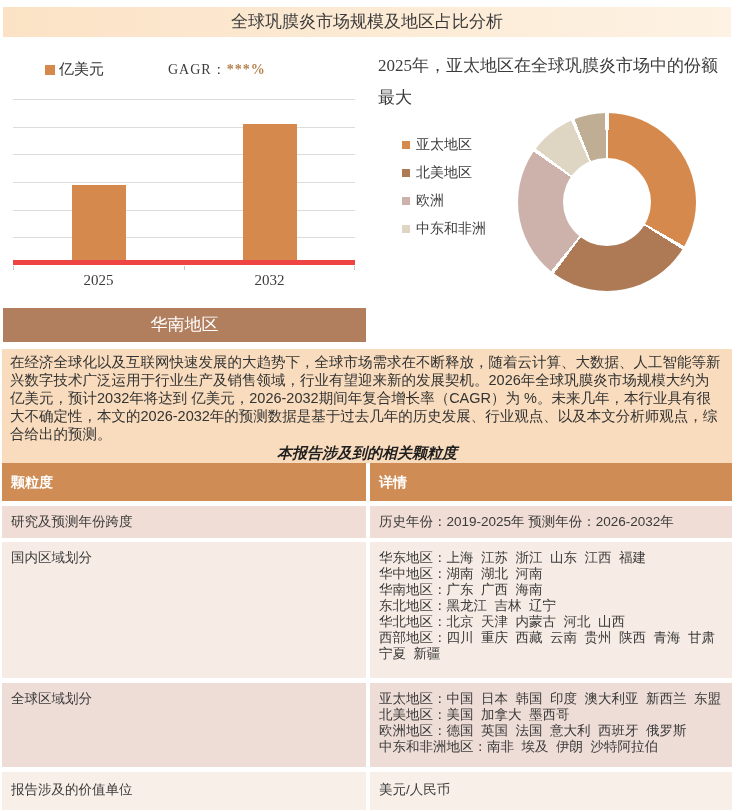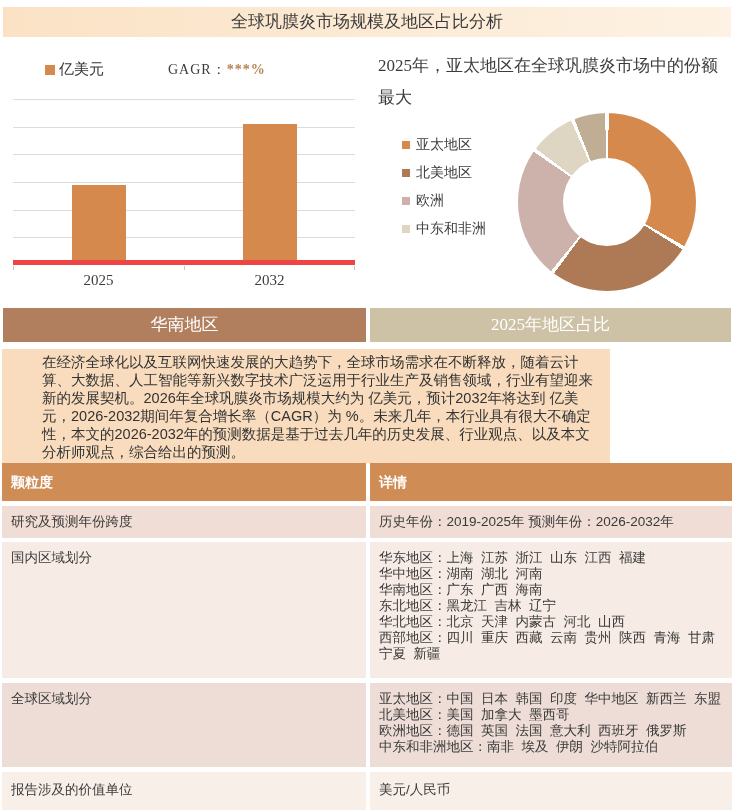--- a/index.html
+++ b/index.html
@@ -46,21 +46,21 @@
 
   
   .tabbar { position:absolute; top:308px; left:0; width:734px; height:34px; }
   .tab { position:absolute; top:0; height:34px; text-align:center; line-height:34px;
          font-size:17px; color:#fff; cursor:pointer;
          font-family:"Liberation Serif","DejaVu Serif",serif; }
   .tab.active { left:3px; width:363px; background:#b17f5e; }
   .tab.inactive { left:370px; width:361px; background:#cdc2a5; }
 
   
-  .intro { position:absolute; top:349px; left:2px; width:608px; height:114px; background:#f9dcbd;padding-left:32px; }
+  .intro { position:absolute; top:349px; left:2px; width:730px; height:114px; background:#f9dcbd; }
   .intro p { padding:4px 8px 0 8px; font-size:14.5px; line-height:18px; color:#333; }
   .tbl-title { text-align:center; font-weight:bold; font-size:15px; color:#1f1f1f; margin-top:1px;font-style:italic; }
 
   
   .tbl { position:absolute; top:463px; left:2px; width:730px; height:347px; overflow:hidden; }
   .t-row { display:flex; width:100%;border-radius:19px; }
   .t-head { height:38px; }
   .t-head .t-cell { background:#cf8c55; color:#fff; font-weight:bold; font-size:14px; line-height:38px; padding:0 0 0 9px; }
   .t-cell { color:#3a3a3a; font-size:13.5px; line-height:16px; }
   .t-cell.lc { flex:0 0 364px; width:364px; }
@@ -119,21 +119,20 @@
         <span class="sw" style="background: rgb(222, 214, 194);"></span>
         <span>中东和非洲</span>
       </div>
     </div>
   <div class="donut" id="donut" style="background: conic-gradient(rgb(255, 255, 255) 0deg, rgb(255, 255, 255) 1.2deg, rgb(213, 137, 76) 1.2deg, rgb(213, 137, 76) 119.76deg, rgb(255, 255, 255) 119.76deg, rgb(255, 255, 255) 120.96deg, rgb(255, 255, 255) 120.96deg, rgb(255, 255, 255) 122.16deg, rgb(173, 122, 85) 122.16deg, rgb(173, 122, 85) 216.6deg, rgb(255, 255, 255) 216.6deg, rgb(255, 255, 255) 217.8deg, rgb(255, 255, 255) 217.8deg, rgb(255, 255, 255) 219deg, rgb(204, 178, 171) 219deg, rgb(204, 178, 171) 304.44deg, rgb(255, 255, 255) 304.44deg, rgb(255, 255, 255) 305.64deg, rgb(255, 255, 255) 305.64deg, rgb(255, 255, 255) 306.84deg, rgb(222, 214, 194) 306.84deg, rgb(222, 214, 194) 336.12deg, rgb(255, 255, 255) 336.12deg, rgb(255, 255, 255) 337.32deg, rgb(255, 255, 255) 337.32deg, rgb(255, 255, 255) 338.52deg, rgb(192, 174, 148) 338.52deg, rgb(192, 174, 148) 358.8deg, rgb(255, 255, 255) 358.8deg, rgb(255, 255, 255) 360deg);">
     <div class="hole"></div>
   </div>
 
   <div class="tabbar">
     <div class="tab active">华南地区</div>
-    <div class="tab inactive">2025年地区占比</div>
   </div>
 
   <div class="intro">
     <p>在经济全球化以及互联网快速发展的大趋势下，全球市场需求在不断释放，随着云计算、大数据、人工智能等新兴数字技术广泛运用于行业生产及销售领域，行业有望迎来新的发展契机。2026年全球巩膜炎市场规模大约为 亿美元，预计2032年将达到 亿美元，2026-2032期间年复合增长率（CAGR）为 %。未来几年，本行业具有很大不确定性，本文的2026-2032年的预测数据是基于过去几年的历史发展、行业观点、以及本文分析师观点，综合给出的预测。</p>
     <div class="tbl-title">本报告涉及到的相关颗粒度</div>
   </div>
 
   <div class="tbl">
     <div class="t-row t-head">
       <div class="t-cell lc">颗粒度</div>
@@ -152,21 +151,21 @@
           <div class="t-cell rc">华东地区：上海  江苏  浙江  山东  江西  福建
 华中地区：湖南  湖北  河南
 华南地区：广东  广西  海南
 东北地区：黑龙江  吉林  辽宁
 华北地区：北京  天津  内蒙古  河北  山西
 西部地区：四川  重庆  西藏  云南  贵州  陕西  青海  甘肃 宁夏  新疆</div>
         </div>
         <div class="t-row t-body r3">
           <div class="t-cell lc">全球区域划分</div>
           <div class="t-sp"></div>
-          <div class="t-cell rc">亚太地区：中国  日本  韩国  印度  华中地区  新西兰  东盟
+          <div class="t-cell rc">亚太地区：中国  日本  韩国  印度  澳大利亚  新西兰  东盟
 北美地区：美国  加拿大  墨西哥
 欧洲地区：德国  英国  法国  意大利  西班牙  俄罗斯
 中东和非洲地区：南非  埃及  伊朗  沙特阿拉伯</div>
         </div>
         <div class="t-row t-body r4">
           <div class="t-cell lc">报告涉及的价值单位</div>
           <div class="t-sp"></div>
           <div class="t-cell rc">美元/人民币</div>
         </div>
       </div>

